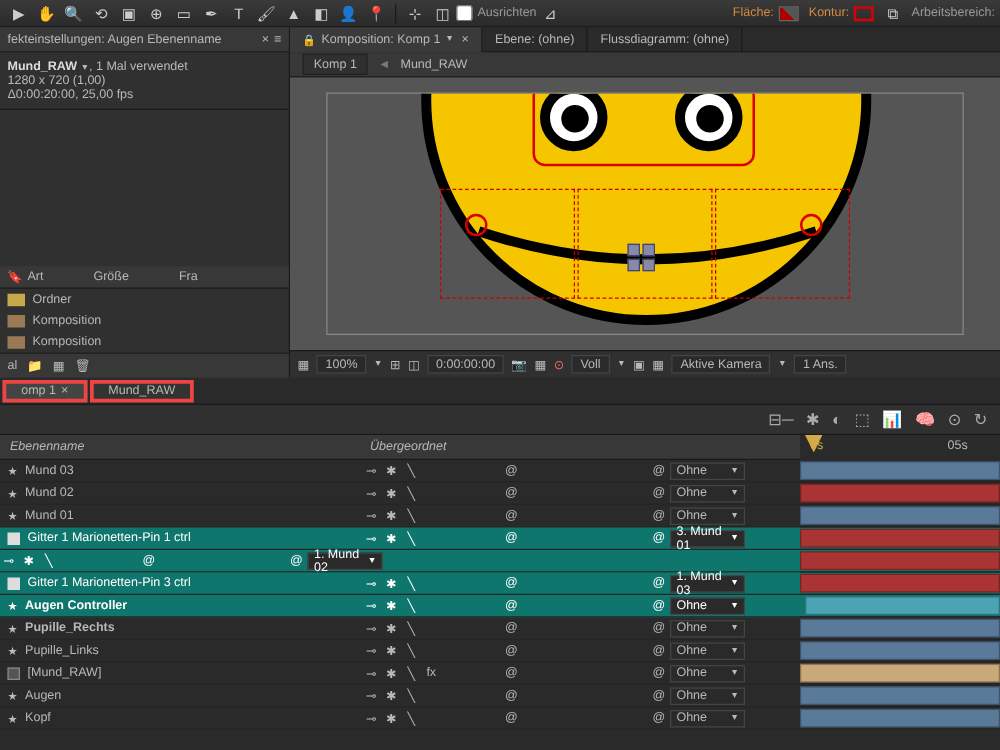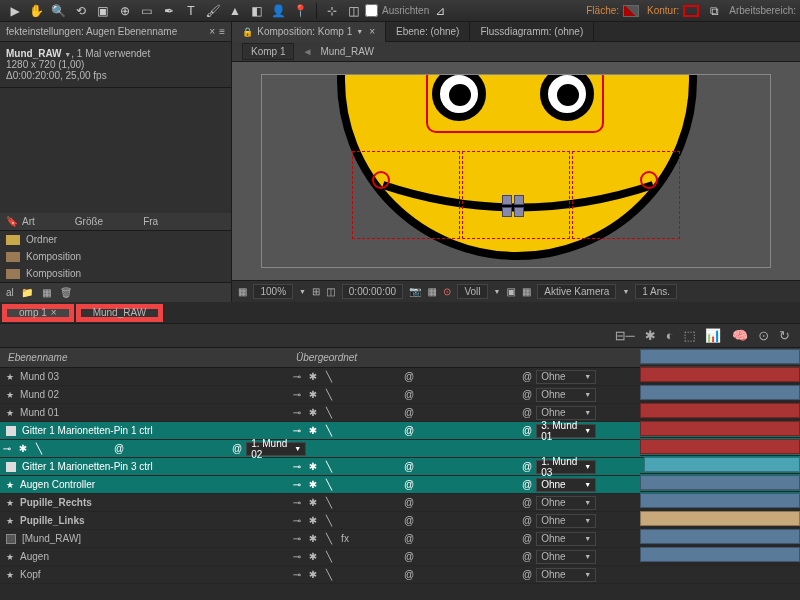--- a/index.html
+++ b/index.html
@@ -42,21 +42,21 @@
 .mouth-path{stroke:#000;stroke-width:8;fill:none}
 .mend{position:absolute;width:18px;height:18px;border:2px solid #d00;border-radius:50%;top:96px}
 .mend1{left:110px}.mend2{left:378px}
 .guide{position:absolute;border:1px dashed #c00;top:76px;width:108px;height:88px}
 .g1{left:90px}.g2{left:200px}.g3{left:310px}
 .center{position:absolute;top:120px;left:240px;width:28px;height:28px}
 .pin{position:absolute;width:10px;height:10px;background:#88a;border:1px solid #446}
 .viewer-bar{height:22px;background:#303030;border-top:1px solid #1a1a1a;display:flex;align-items:center;padding:0 6px;gap:6px;font-size:10px}
 .vb-item{padding:1px 6px;background:#2a2a2a;border:1px solid #444}
 .tl-tabs{height:22px;background:#2a2a2a;display:flex;align-items:center;border-bottom:1px solid #1a1a1a}
-.tl-tab{height:18px;padding:0 12px;display:flex;align-items:center;font-size:10px;background:#444;color:#ccc;margin-left:2px;border:5px solid #ef4444}
+.tl-tab{height:18px;padding:0 12px;display:flex;align-items:center;font-size:10px;background:#444;color:#ccc;margin-left:2px;border:3px solid #ef4444}
 .tl-toolbar{height:24px;background:#303030;display:flex;align-items:center;justify-content:flex-end;padding:0 10px;gap:10px;border-bottom:1px solid #1a1a1a}
 .tl-icon{font-size:13px;color:#aaa}
 .tl-header{height:20px;background:#383838;display:flex;align-items:center;border-bottom:1px solid #1a1a1a}
 .col-name{width:290px;padding-left:8px;font-style:italic}
 .col-switches{width:228px;text-align:center}
 .col-parent{width:120px;padding-left:6px;font-style:italic}
 .tl-body{background:#2a2a2a}
 .layer-row{height:18px;display:flex;align-items:center;border-bottom:1px solid #252525;font-size:10px}
 .layer-row.sel{background:#0f766e;color:#fff}
 .layer-row.sel *{color:#fff}
@@ -374,21 +374,21 @@
           <span>@</span>
           <div class="pr-dd">
             <span>1. Mund 03</span>
             <span style="font-size:7px">▼</span>
           </div>
         </div>
       </div>
       <div class="layer-row sel">
         <div class="ln-cell">
           <span class="star">★</span>
-          <span style="font-weight: normal;">Augen Controller</span>
+          <span style="font-weight: bold;">Augen Controller</span>
         </div>
         <div class="sw-cell">
           <span class="sw">⊸</span>
           <span class="sw">✱</span>
           <span class="sw">╲</span>
           <span class="sw"></span>
           <span class="sw"></span>
           <span class="sw"></span>
           <span class="sw"></span>
           <span class="sw">@</span>
@@ -420,21 +420,21 @@
           <span>@</span>
           <div class="pr-dd">
             <span>Ohne</span>
             <span style="font-size:7px">▼</span>
           </div>
         </div>
       </div>
       <div class="layer-row">
         <div class="ln-cell">
           <span class="star">★</span>
-          <span style="font-weight: bold;">Pupille_Links</span>
+          <span style="font-weight: normal;">Pupille_Links</span>
         </div>
         <div class="sw-cell">
           <span class="sw">⊸</span>
           <span class="sw">✱</span>
           <span class="sw">╲</span>
           <span class="sw"></span>
           <span class="sw"></span>
           <span class="sw"></span>
           <span class="sw"></span>
           <span class="sw">@</span>
@@ -512,20 +512,25 @@
           <span>@</span>
           <div class="pr-dd">
             <span>Ohne</span>
             <span style="font-size:7px">▼</span>
           </div>
         </div>
       </div>
     </div>
 
 <div class="track-area">
+  <div class="ruler">
+    <div class="playhead"></div>
+    <span style="left:8px;color:#d4a94a">0s</span>
+    <span style="left:118px">05s</span>
+  </div>
   <div class="tracks" id="tracks">
         <div class="track">
           <div class="bar bar-blue"></div>
         </div>
         <div class="track">
           <div class="bar bar-red"></div>
         </div>
         <div class="track">
           <div class="bar bar-blue"></div>
         </div>

